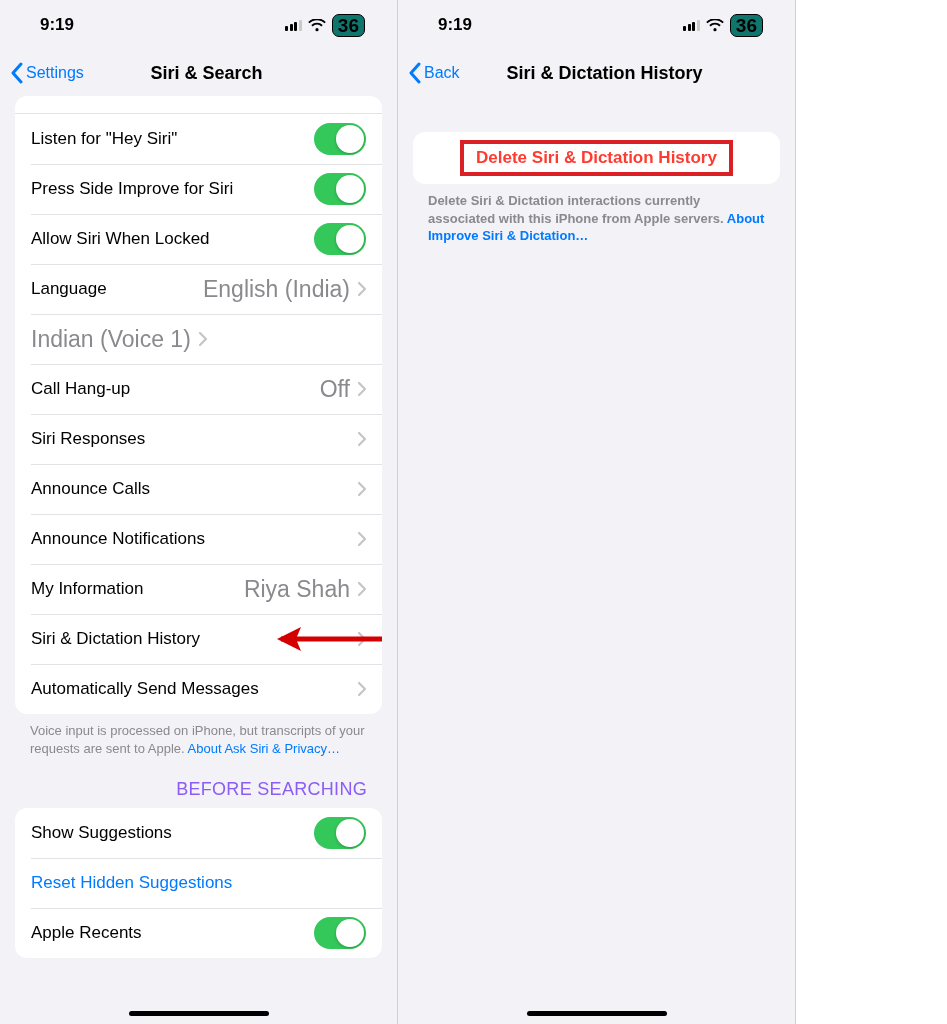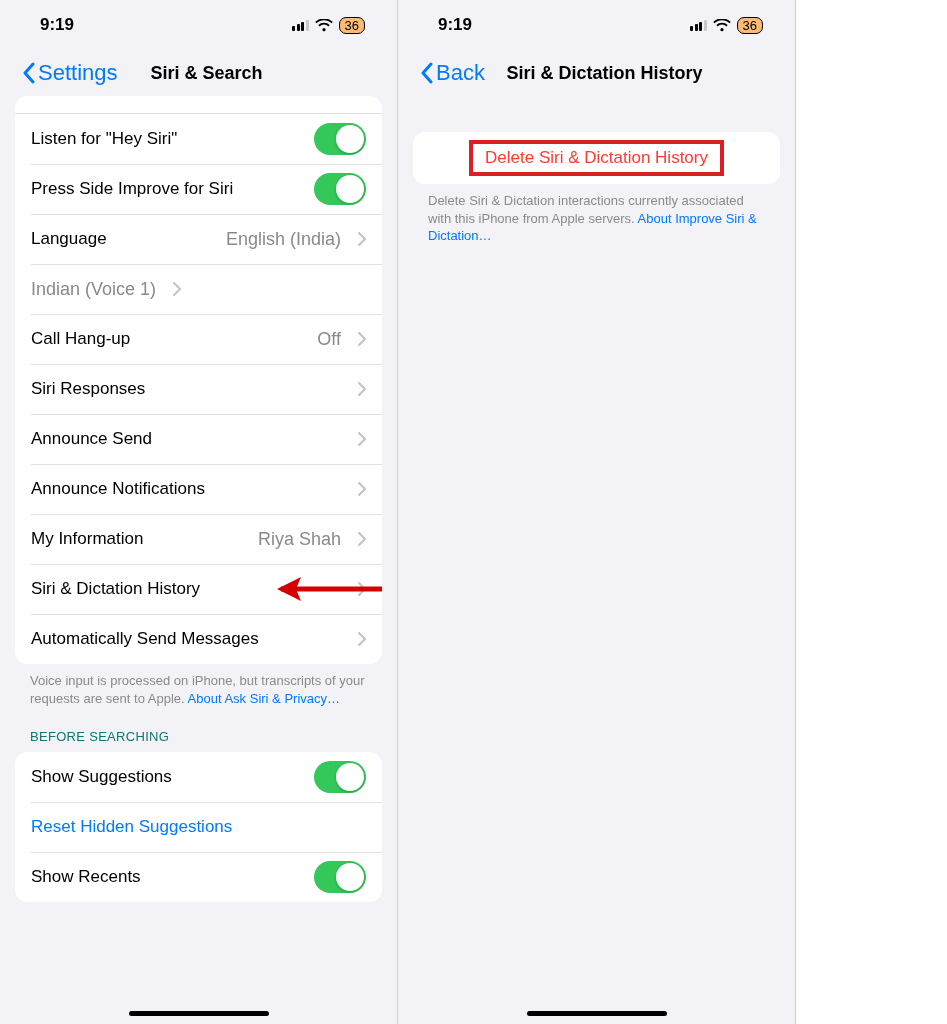--- a/index.html
+++ b/index.html
@@ -9,49 +9,49 @@
 .phone { flex:1; background:#f2f2f7; display:flex; flex-direction:column; position:relative; overflow:hidden; }
 .phone + .phone { border-left:1px solid #d0d0d0; }
 
 
 .status { height:50px; display:flex; align-items:center; justify-content:space-between; padding:0 32px 0 40px; font-size:17px; font-weight:600; color:#000; }
 .status .right { display:flex; align-items:center; gap:6px; }
 .signal { display:flex; align-items:flex-end; gap:1.5px; }
 .signal span { width:3px; background:#000; border-radius:1px; }
 .signal span:nth-child(1){height:5px} .signal span:nth-child(2){height:7px} .signal span:nth-child(3){height:9px} .signal span:nth-child(4){height:11px;background:#c9c9c9;}
 .wifi svg { display:block; }
-.battery { background:#fdba74; color:#000; border-radius:7px; padding:1px 5px; font-size:13px; font-weight:400; border:1px solid #000; line-height:1; }
+.battery { background:#0f766e; color:#000; border-radius:7px; padding:1px 5px; font-size:19px; font-weight:700; border:1px solid #000; line-height:1; }
 
 
 .navhead { height:46px; display:flex; align-items:center; position:relative; padding:0 10px; }
-.navback { display:flex; align-items:center; gap:2px; color:#007aff; font-size:22px; position:absolute; left:22px; }
+.navback { display:flex; align-items:center; gap:2px; color:#007aff; font-size:16px; position:absolute; left:10px; }
 .navback svg { width:14px; height:22px; }
 .navtitle { position:absolute; left:16px; right:0; text-align:center; font-size:18px; font-weight:600; color:#000; pointer-events:none; }
 
 
 .content { flex:1; overflow:hidden; }
 
 
 .group { background:#fff; border-radius:12px; margin:0 15px; overflow:hidden; }
 .g0 { border-top-left-radius:0; border-top-right-radius:0; }
 .cell { display:flex; align-items:center; min-height:50px; padding:0 16px; position:relative; }
 .cell + .cell::before { content:""; position:absolute; top:0; left:16px; right:0; height:1px; background:#e3e3e6; }
 .cell .label { font-size:17px; color:#000; flex:1; }
-.cell .value { font-size:18px; color:#8a8a8e; margin-right:17px; }
+.cell .value { font-size:23px; color:#8a8a8e; margin-right:8px; }
 .chev { width:8px; height:14px; }
 .chev path { stroke:#c5c5c9; stroke-width:2.2; fill:none; stroke-linecap:round; stroke-linejoin:round; }
 
 
 .toggle { width:52px; height:32px; border-radius:16px; background:#34c759; position:relative; flex-shrink:0; }
 .toggle::after { content:""; position:absolute; top:2px; right:2px; width:28px; height:28px; border-radius:50%; background:#fff; box-shadow:0 1px 3px rgba(0,0,0,.25); }
 
 
 .footer { margin:8px 30px 0; font-size:13px; line-height:1.35; color:#8a8a8e; }
 .footer a { color:#007aff; text-decoration:none; }
-.sectionhdr { margin:22px 30px 8px; font-size:13px; color:#0f766e; letter-spacing:.3px; }
+.sectionhdr { margin:22px 30px 8px; font-size:18px; color:#8b5cf6; letter-spacing:.3px;text-align:right; }
 
 
 .destructive { color:#ff3b30 !important; text-align:center; flex:1; font-size:17px; }
 .redbox { border:4px solid #da2024; padding:4px 12px; display:inline-block; }
 .cell.center { justify-content:center; min-height:52px; }
 
 
 .arrow { position:absolute; pointer-events:none; }
 .arrow svg { display:block; }
 
@@ -104,20 +104,24 @@
     <div class="group g0">
       <div class="cell">
         <span class="label">Listen for "Hey Siri"</span>
         <span class="toggle"></span>
       </div>
       <div class="cell">
         <span class="label">Press Side Improve for Siri</span>
         <span class="toggle"></span>
       </div>
       <div class="cell">
+        <span class="label">Allow Siri When Locked</span>
+        <span class="toggle"></span>
+      </div>
+      <div class="cell">
         <span class="label">Language</span>
         <span class="value">English (India)</span>
         <svg class="chev" viewBox="0 0 8 14">
               <path d="M1 1l6 6-6 6"></path>
             </svg>
       </div>
       <div class="cell">
         <span class="value">Indian (Voice 1)</span>
         <svg class="chev" viewBox="0 0 8 14">
               <path d="M1 1l6 6-6 6"></path>
@@ -130,21 +134,21 @@
               <path d="M1 1l6 6-6 6"></path>
             </svg>
       </div>
       <div class="cell">
         <span class="label">Siri Responses</span>
         <svg class="chev" viewBox="0 0 8 14">
               <path d="M1 1l6 6-6 6"></path>
             </svg>
       </div>
       <div class="cell">
-        <span class="label">Announce Send</span>
+        <span class="label">Announce Calls</span>
         <svg class="chev" viewBox="0 0 8 14">
               <path d="M1 1l6 6-6 6"></path>
             </svg>
       </div>
       <div class="cell">
         <span class="label">Announce Notifications</span>
         <svg class="chev" viewBox="0 0 8 14">
               <path d="M1 1l6 6-6 6"></path>
             </svg>
       </div>
@@ -183,21 +187,21 @@
 
     <div class="group">
       <div class="cell">
         <span class="label">Show Suggestions</span>
         <span class="toggle"></span>
       </div>
       <div class="cell linkrow">
         <span class="label">Reset Hidden Suggestions</span>
       </div>
       <div class="cell">
-        <span class="label">Show Recents</span>
+        <span class="label">Apple Recents</span>
         <span class="toggle"></span>
       </div>
     </div>
   </div>
 
   <div class="homebar"></div>
 </div>
 
 <div class="phone">
   <div class="status">
@@ -221,21 +225,21 @@
   <div class="navhead">
     <div class="navback">
       <svg viewBox="0 0 14 22">
             <path d="M11 2L3 11l8 9" stroke="#007aff" stroke-width="3" fill="none" stroke-linecap="round" stroke-linejoin="round"></path>
           </svg>
       <span>Back</span>
     </div>
     <div class="navtitle">Siri &amp; Dictation History</div>
   </div>
 
-  <div class="content" style="padding-top:36px;">
+  <div class="content" style="padding-top:36px;font-weight:bold;">
     <div class="group">
       <div class="cell center">
         <span class="redbox">
           <span class="destructive">Delete Siri &amp; Dictation History</span>
         </span>
       </div>
     </div>
     <div class="footer" style="">
       <span>Delete Siri &amp; Dictation interactions currently associated with this iPhone from Apple servers. </span><a href="#">About Improve Siri &amp; Dictation…</a>
     </div>

